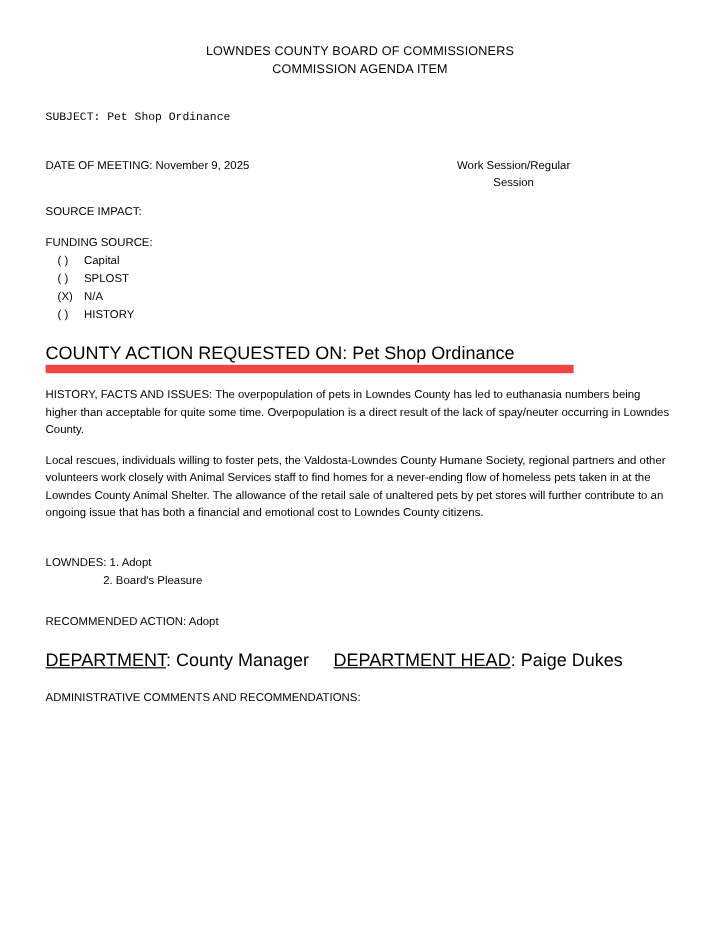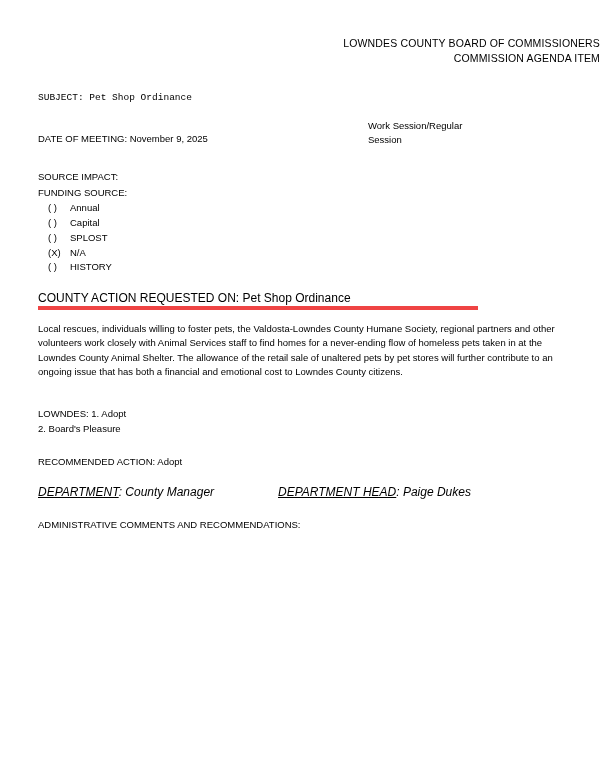--- a/index.html
+++ b/index.html
@@ -24,21 +24,20 @@
     padding: 0;
   }
   .title-block {
     text-align: center;
     margin-top: 36px;
     line-height: 1.45;
   }
   .title-line {
     font-size: 10.5px;
     letter-spacing: 0.15px;
-    text-align: right;
   }
   .body-area {
     margin: 0 38px 0 38px;
   }
   .row-subject {
     margin-top: 26px;
     font-size: 9.5px;
     font-family: Liberation Mono, monospace;
   }
   .meeting-row {
@@ -48,78 +47,79 @@
   }
   .meeting-date {
     position: absolute;
     left: 0;
     top: 14px;
     font-size: 9.5px;
   }
   .session-label {
     position: absolute;
     left: 330px;
-    top: 0;
+    top: 13px;
     width: 120px;
     line-height: 1.45;
     font-size: 9.5px;
+    text-align: center;
   }
   .budget-impact {
     margin-top: 8px;
     font-size: 9.5px;
   }
   .funding-source {
-    margin-top: 5px;
+    margin-top: 15px;
     font-size: 9.5px;
   }
   .fund-list {
     margin-top: 3px;
     margin-left: 10px;
   }
   .fund-item {
     display: block;
     line-height: 1.55;
     font-size: 9.5px;
     white-space: pre;
   }
   .fund-mark {
     display: inline-block;
     width: 22px;
   }
   .action-requested {
     margin-top: 16px;
-    font-size: 12px;
+    font-size: 15px;
     display: inline-block;
-    border-bottom: 4px solid #ef4444;
+    border-bottom: 7px solid #ef4444;
     padding-bottom: 1px;
     width: 440px;
   }
   .para {
     margin-top: 12px;
     font-size: 9.5px;
     line-height: 1.5;
     text-align: left;
   }
   .options-block {
     margin-top: 28px;
     font-size: 9.5px;
     line-height: 1.55;
   }
   .options-sub {
+    margin-left: 48px;
   }
   .rec-action {
     margin-top: 20px;
     font-size: 9.5px;
   }
   .dept-row {
     margin-top: 18px;
-    font-size: 12px;
+    font-size: 15px;
     position: relative;
     height: 14px;
-    font-style: italic;
   }
   .dept-left {
     position: absolute;
     left: 0;
     top: 0;
   }
   .dept-right {
     position: absolute;
     left: 240px;
     top: 0;
@@ -152,32 +152,32 @@
         <span>DATE OF MEETING:</span>
         <span>November 9, 2025</span>
       </div>
       <div class="session-label">Work Session/Regular Session</div>
     </div>
 
     <div class="budget-impact">SOURCE IMPACT:</div>
     <div class="funding-source">FUNDING SOURCE:</div>
 
     <div class="fund-list">
-      <span class="fund-item"><span class="fund-mark">( )</span><span>Annual</span></span>
       <span class="fund-item"><span class="fund-mark">( )</span><span>Capital</span></span>
       <span class="fund-item"><span class="fund-mark">( )</span><span>SPLOST</span></span>
       <span class="fund-item"><span class="fund-mark">(X)</span><span>N/A</span></span>
       <span class="fund-item"><span class="fund-mark">( )</span><span>HISTORY</span></span>
     </div>
 
     <div class="action-requested">
       <span>COUNTY ACTION REQUESTED ON:</span>
       <span>Pet Shop Ordinance</span>
     </div>
 
+    <div class="para">HISTORY, FACTS AND ISSUES: The overpopulation of pets in Lowndes County has led to euthanasia numbers being higher than acceptable for quite some time.  Overpopulation is a direct result of the lack of spay/neuter occurring in Lowndes County.</div>
 
     <div class="para">Local rescues, individuals willing to foster pets, the Valdosta-Lowndes County Humane Society, regional partners and other volunteers work closely with Animal Services staff to find homes for a never-ending flow of homeless pets taken in at the Lowndes County Animal Shelter.  The allowance of the retail sale of unaltered pets by pet stores will further contribute to an ongoing issue that has both a financial and emotional cost to Lowndes County citizens.</div>
 
     <div class="options-block">
       <div>
         <span>LOWNDES:</span>
         <span>1. Adopt</span>
       </div>
       <div class="options-sub">2. Board's Pleasure</div>
     </div>

